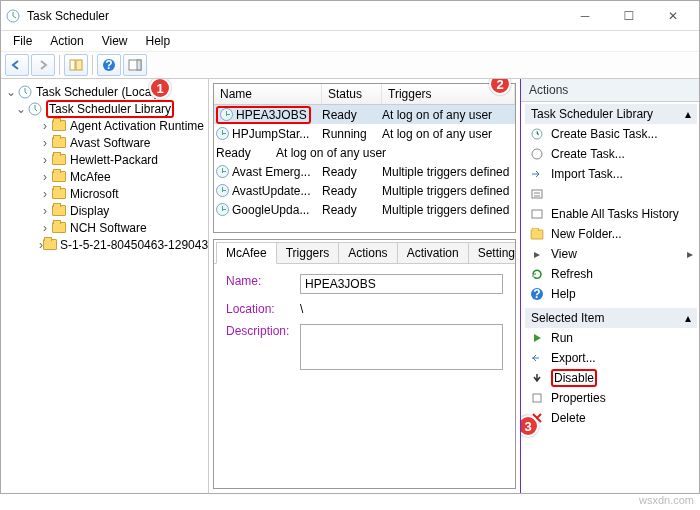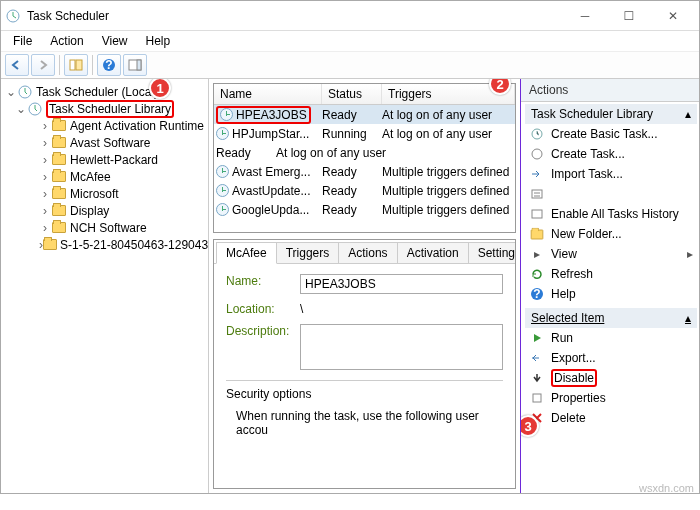--- a/index.html
+++ b/index.html
@@ -36,33 +36,33 @@
 .lrow .ct { flex:1; white-space:nowrap; overflow:hidden; }
 .clock{width:13px;height:13px;border:1px solid #7aa7c7;border-radius:50%;position:relative;background:#eef6fc;}
 .clock:before{content:"";position:absolute;left:5px;top:2px;width:1px;height:5px;background:#4a7;transform-origin:bottom;}
 .clock:after{content:"";position:absolute;left:5px;top:5px;width:4px;height:1px;background:#4a7;}
 .detail { flex:1; margin-top:6px; border:1px solid #999; display:flex; flex-direction:column; overflow:hidden;}
 .tabs { display:flex; border-bottom:1px solid #ccc; background:#fff; padding:2px 2px 0 2px; gap:0;}
 .tab { padding:3px 9px; border:1px solid #ccc; border-bottom:none; background:#f4f4f4; margin-right:-1px; position:relative;}
 .tab.active { background:#fff; z-index:2; border-bottom:1px solid #fff; margin-bottom:-1px;}
 .detailbody { flex:1; padding:10px 12px; overflow:hidden; background:#fff;}
 .fld { display:flex; margin-bottom:8px; }
-.fld .lab { width:74px; color:#4d7c0f;}
+.fld .lab { width:74px; color:#a21caf;}
 .fld input[type=text]{ flex:1; border:1px solid #aaa; padding:2px 4px; height:20px;}
 .fld .val { flex:1; }
 .fld textarea{flex:1;height:46px;border:1px solid #aaa;resize:none;padding:2px 4px;}
 .secopt { margin-top:10px; border-top:1px solid #ccc; padding-top:6px;}
 .right { width:178px; display:flex; flex-direction:column; overflow:hidden;}
 .right .hdr { background:#eef3f7; padding:4px 8px; font-weight:400; color:#333; border-bottom:1px solid #ccc;}
 .right .scroll { flex:1; overflow-y:auto; padding:2px 2px 2px 4px; }
 .grphdr { background:#e8eef4; padding:3px 6px; font-weight:400; display:flex; align-items:center; justify-content:space-between;}
 .act { display:flex; align-items:center; gap:6px; padding:3px 4px; height:20px; white-space:nowrap; overflow:hidden;}
 .act .ai { width:16px; display:flex; align-items:center; justify-content:center; }
 .badge { position:absolute; width:22px;height:22px;border-radius:50%;background:#e53935;color:#fff;display:flex;align-items:center;justify-content:center;font-weight:bold;font-size:13px;border:2px solid #fff;box-shadow:0 0 2px rgba(0,0,0,.4);}
-.watermark{position:absolute;right:6px;bottom:16px;color:#bbb;font-size:11px;}
+.watermark{position:absolute;right:6px;bottom:4px;color:#bbb;font-size:11px;}
 svg{display:block;}
 </style>
 </head>
 <body>
 
 <div class="window">
 
   <div class="titlebar">
     <span class="icon">
       <svg width="16" height="16">
@@ -260,24 +260,20 @@
               <input type="text" value="HPEA3JOBS" style="">
             </div>
           <div class="fld">
               <div class="lab">Location:</div>
               <div class="val">\</div>
             </div>
           <div class="fld">
               <div class="lab">Description:</div>
               <textarea style=""></textarea>
             </div>
-          <div class="secopt">
-            <div style="margin-bottom:8px;">Security options</div>
-            <div style="padding-left:10px;">When running the task, use the following user accou</div>
-          </div>
         </div>
       </div>
     </div>
 
     <div class="right" style="position:relative;">
       <div class="hdr">Actions</div>
       <div class="scroll">
         <div class="grphdr">
             <span>Task Scheduler Library</span>
             <span>▴</span>
@@ -349,21 +345,21 @@
             <div class="act">
               <span class="ai">
                 <svg width="14" height="14">
                   <circle cx="7" cy="7" r="6" fill="#2b7bd6"></circle>
                   <text x="7" y="11" text-anchor="middle" fill="#fff" font-size="9" font-weight="bold">?</text>
                 </svg>
               </span>
               <span>Help</span>
             </div>
           </div>
-        <div class="grphdr" style="margin-top:4px;text-decoration:underline;">
+        <div class="grphdr" style="margin-top:4px;">
             <span>Selected Item</span>
             <span>▴</span>
           </div>
         <div id="grp2">
             <div class="act">
               <span class="ai">
                 <svg width="12" height="12">
                   <path d="M3 2l7 4-7 4z" fill="#3a9a3a"></path>
                 </svg>
               </span>

